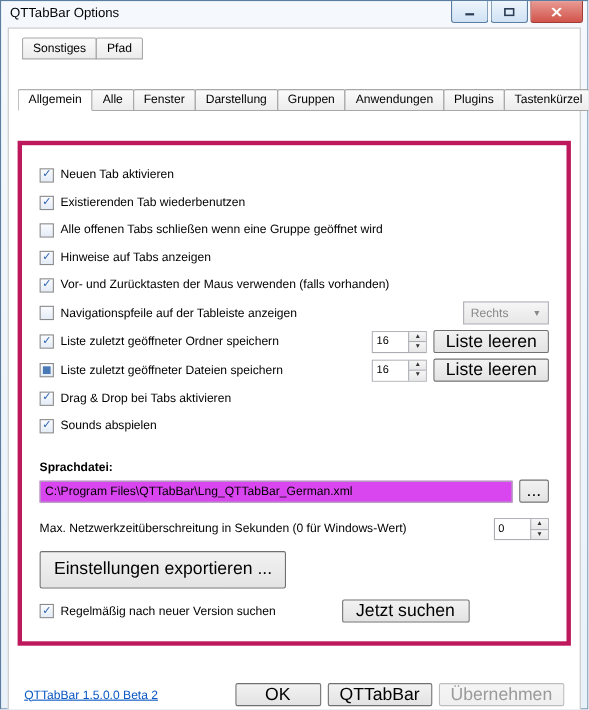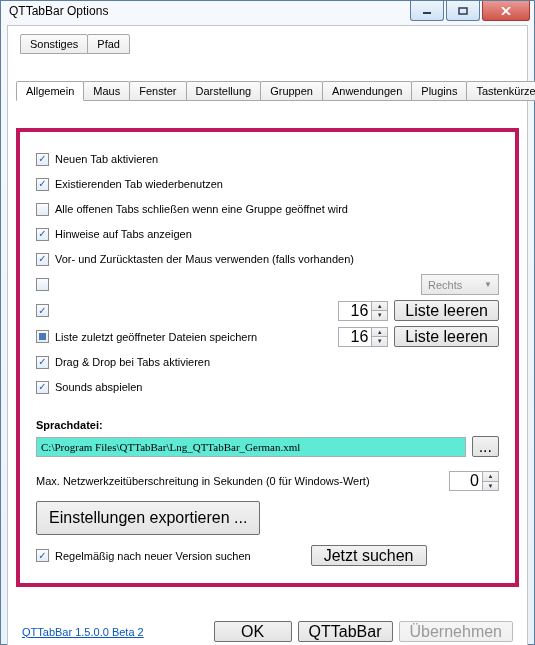--- a/index.html
+++ b/index.html
@@ -26,30 +26,30 @@
   .tab + .tab { margin-left: -1px; }
   .tab.active { background: #fff; border-bottom: 1px solid #fff; z-index: 2; }
   .tab-panel { border: 4px solid #be185d; background: #fff; flex: 1; padding: 12px 16px; overflow: hidden; position: relative; }
   .row { display: flex; align-items: center; margin: 5px 0; min-height: 20px; }
   .chk { width: 13px; height: 13px; border: 1px solid #8a8a8a; background: linear-gradient(#fafcff,#e4ecf7); display: flex; align-items: center; justify-content: center; margin-right: 6px; cursor: pointer; }
   .chk.checked::after { content: "✓"; font-size: 10px; color: #2a5db0; line-height: 1; }
   .chk.mixed::after { content: ""; width: 7px; height: 7px; background: #4a7ab6; display: block; }
   .lbl { flex: 1; }
   .spacer { flex: 1; }
   .num-input { width: 50px; height: 20px; border: 1px solid #abadb3; background: #fff; display: flex; font-size: 11px; }
-  .num-input input { border: none; width: 32px; padding: 3px 3px; text-align: right; font-size: 16px; outline: none; }
+  .num-input input { border: none; width: 32px; padding: 3px 3px; font-size: 10px; outline: none; }
   .spin { width: 16px; display: flex; flex-direction: column; }
   .spin-btn { flex: 1; border-left: 1px solid #abadb3; background: linear-gradient(#f6f6f6,#e7e7e7); display: flex; align-items: center; justify-content: center; cursor: pointer; font-size: 6px; color: #333; }
   .spin-btn + .spin-btn { border-top: 1px solid #abadb3; }
   .btn { height: 21px; border: 1px solid #707070; background: linear-gradient(#f2f2f2,#e3e3e3); padding: 0 10px; font-size: 16px; cursor: pointer; border-radius: 2px; margin-left: 6px; display: flex; align-items: center; justify-content: center; min-width: 78px; }
   .btn.small { min-width: 26px; padding: 0 6px; }
   .btn.disabled { color: #9a9a9a; border-color: #bdbdbd; background: linear-gradient(#f5f5f5,#efefef); cursor: default; }
   .select { height: 21px; border: 1px solid #abadb3; background: linear-gradient(#f6f6f6,#e7e7e7); padding: 0 6px; font-size: 11px; display: flex; align-items: center; justify-content: space-between; min-width: 78px; color: #888; cursor: default; }
   .select .arrow { font-size: 8px; color: #888; margin-left: 8px; }
-  .text-input { height: 20px; border: 1px solid #abadb3; background: #5eead4; padding: 0 4px; font-size: 11px; outline: none; font-family: Liberation Serif, serif; }
+  .text-input { height: 20px; border: 1px solid #abadb3; background: #d946ef; padding: 0 4px; font-size: 11px; outline: none; }
   .section-label { margin-top: 22px; margin-bottom: 4px; font-weight: bold; }
   .bottom-strip { display: flex; align-items: center; padding: 6px 6px 4px 6px; }
   .link { color: #0a57c2; text-decoration: underline; cursor: pointer; }
 </style>
 </head>
 <body>
 
 <div class="window">
   <div class="titlebar">
     <div class="title-text">QTTabBar Options</div>
@@ -73,21 +73,21 @@
   </div>
 
   <div class="client">
 
     <div class="tab-row row1">
       <div class="tab">Sonstiges</div>
       <div class="tab">Pfad</div>
     </div>
     <div class="tab-row">
       <div class="tab active">Allgemein</div>
-      <div class="tab">Maus</div>
+      <div class="tab">Alle</div>
       <div class="tab">Fenster</div>
       <div class="tab">Darstellung</div>
       <div class="tab">Gruppen</div>
       <div class="tab">Anwendungen</div>
       <div class="tab">Plugins</div>
       <div class="tab">Tastenkürzel</div>
     </div>
 
     <div class="tab-panel">
 
@@ -111,29 +111,31 @@
         <span class="lbl">Hinweise auf Tabs anzeigen</span>
       </div>
 
       <div class="row">
         <div class="chk checked"></div>
         <span class="lbl">Vor- und Zurücktasten der Maus verwenden (falls vorhanden)</span>
       </div>
 
       <div class="row">
         <div class="chk"></div>
+        <span>Navigationspfeile auf der Tableiste anzeigen</span>
         <div class="spacer"></div>
         <div class="select">
           <span>Rechts</span>
           <span class="arrow">▼</span>
         </div>
       </div>
 
       <div class="row">
         <div class="chk checked"></div>
+        <span>Liste zuletzt geöffneter Ordner speichern</span>
         <div class="spacer"></div>
         <div class="num-input">
           <input value="16" style="">
           <div class="spin">
             <div class="spin-btn">▲</div>
             <div class="spin-btn">▼</div>
           </div>
         </div>
         <div class="btn">Liste leeren</div>
       </div>

